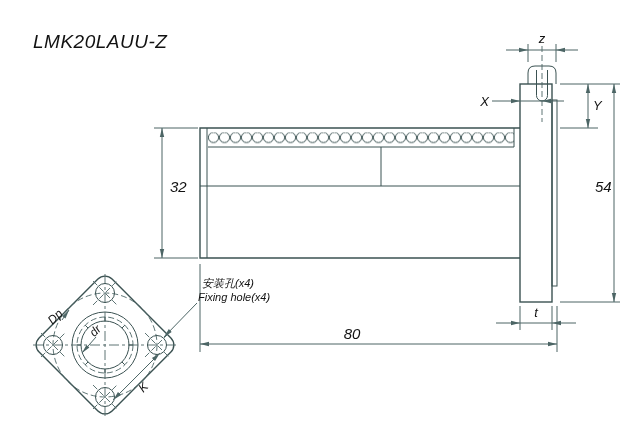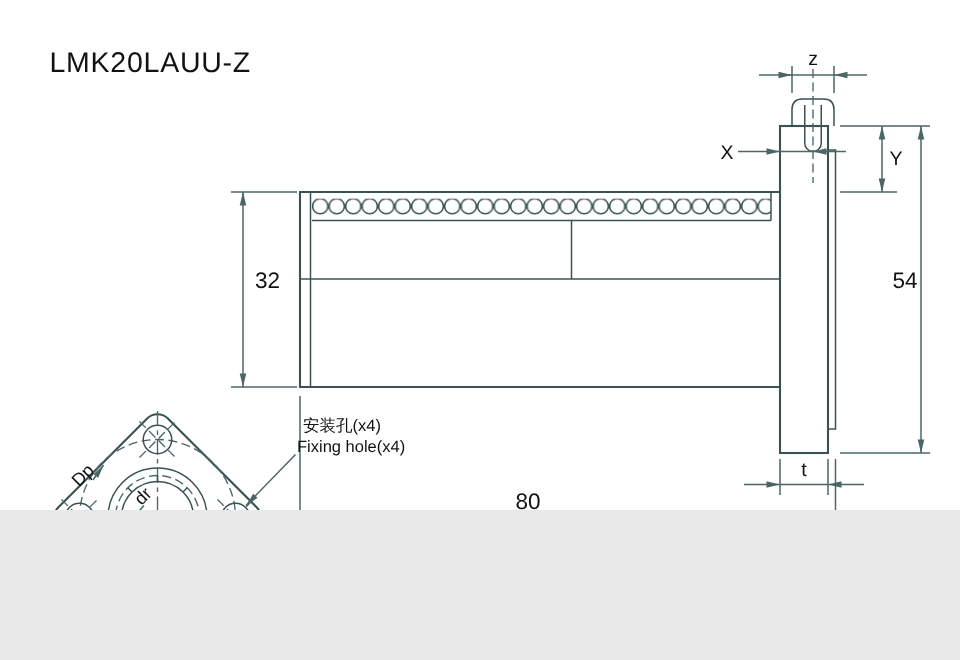--- a/index.html
+++ b/index.html
@@ -3,23 +3,24 @@
 <meta charset="utf-8">
 <style>
   :root{
     --line:#3b5252;
     --dim:#4c6565;
     --text:#121212;
     --bg:#ffffff;
   }
   html,body{margin:0;padding:0;background:#e8e8e8;}
   .canvas{
-    width:640px;height:340px;background:var(--bg);
+    width:640px;height:440px;background:var(--bg);
     position:relative;overflow:hidden;
     font-family:"Liberation Sans",sans-serif;
+    font-style:italic;
   }
   svg{display:block;}
   .g1{stroke:var(--line);stroke-width:1.4;fill:none;}
   .g2{stroke:var(--line);stroke-width:1;fill:none;}
   .dim{stroke:var(--dim);stroke-width:1;fill:none;}
   .cl{stroke:var(--dim);stroke-width:0.9;fill:none;stroke-dasharray:10 3 3 3;}
   .cls{stroke:var(--dim);stroke-width:0.9;fill:none;stroke-dasharray:6 3;}
   .arr{fill:var(--dim);stroke:none;}
   .txt{fill:var(--text);font-family:"Liberation Sans",sans-serif;}
   .title-txt{font-size:19px;font-weight:500;letter-spacing:.5px;}

